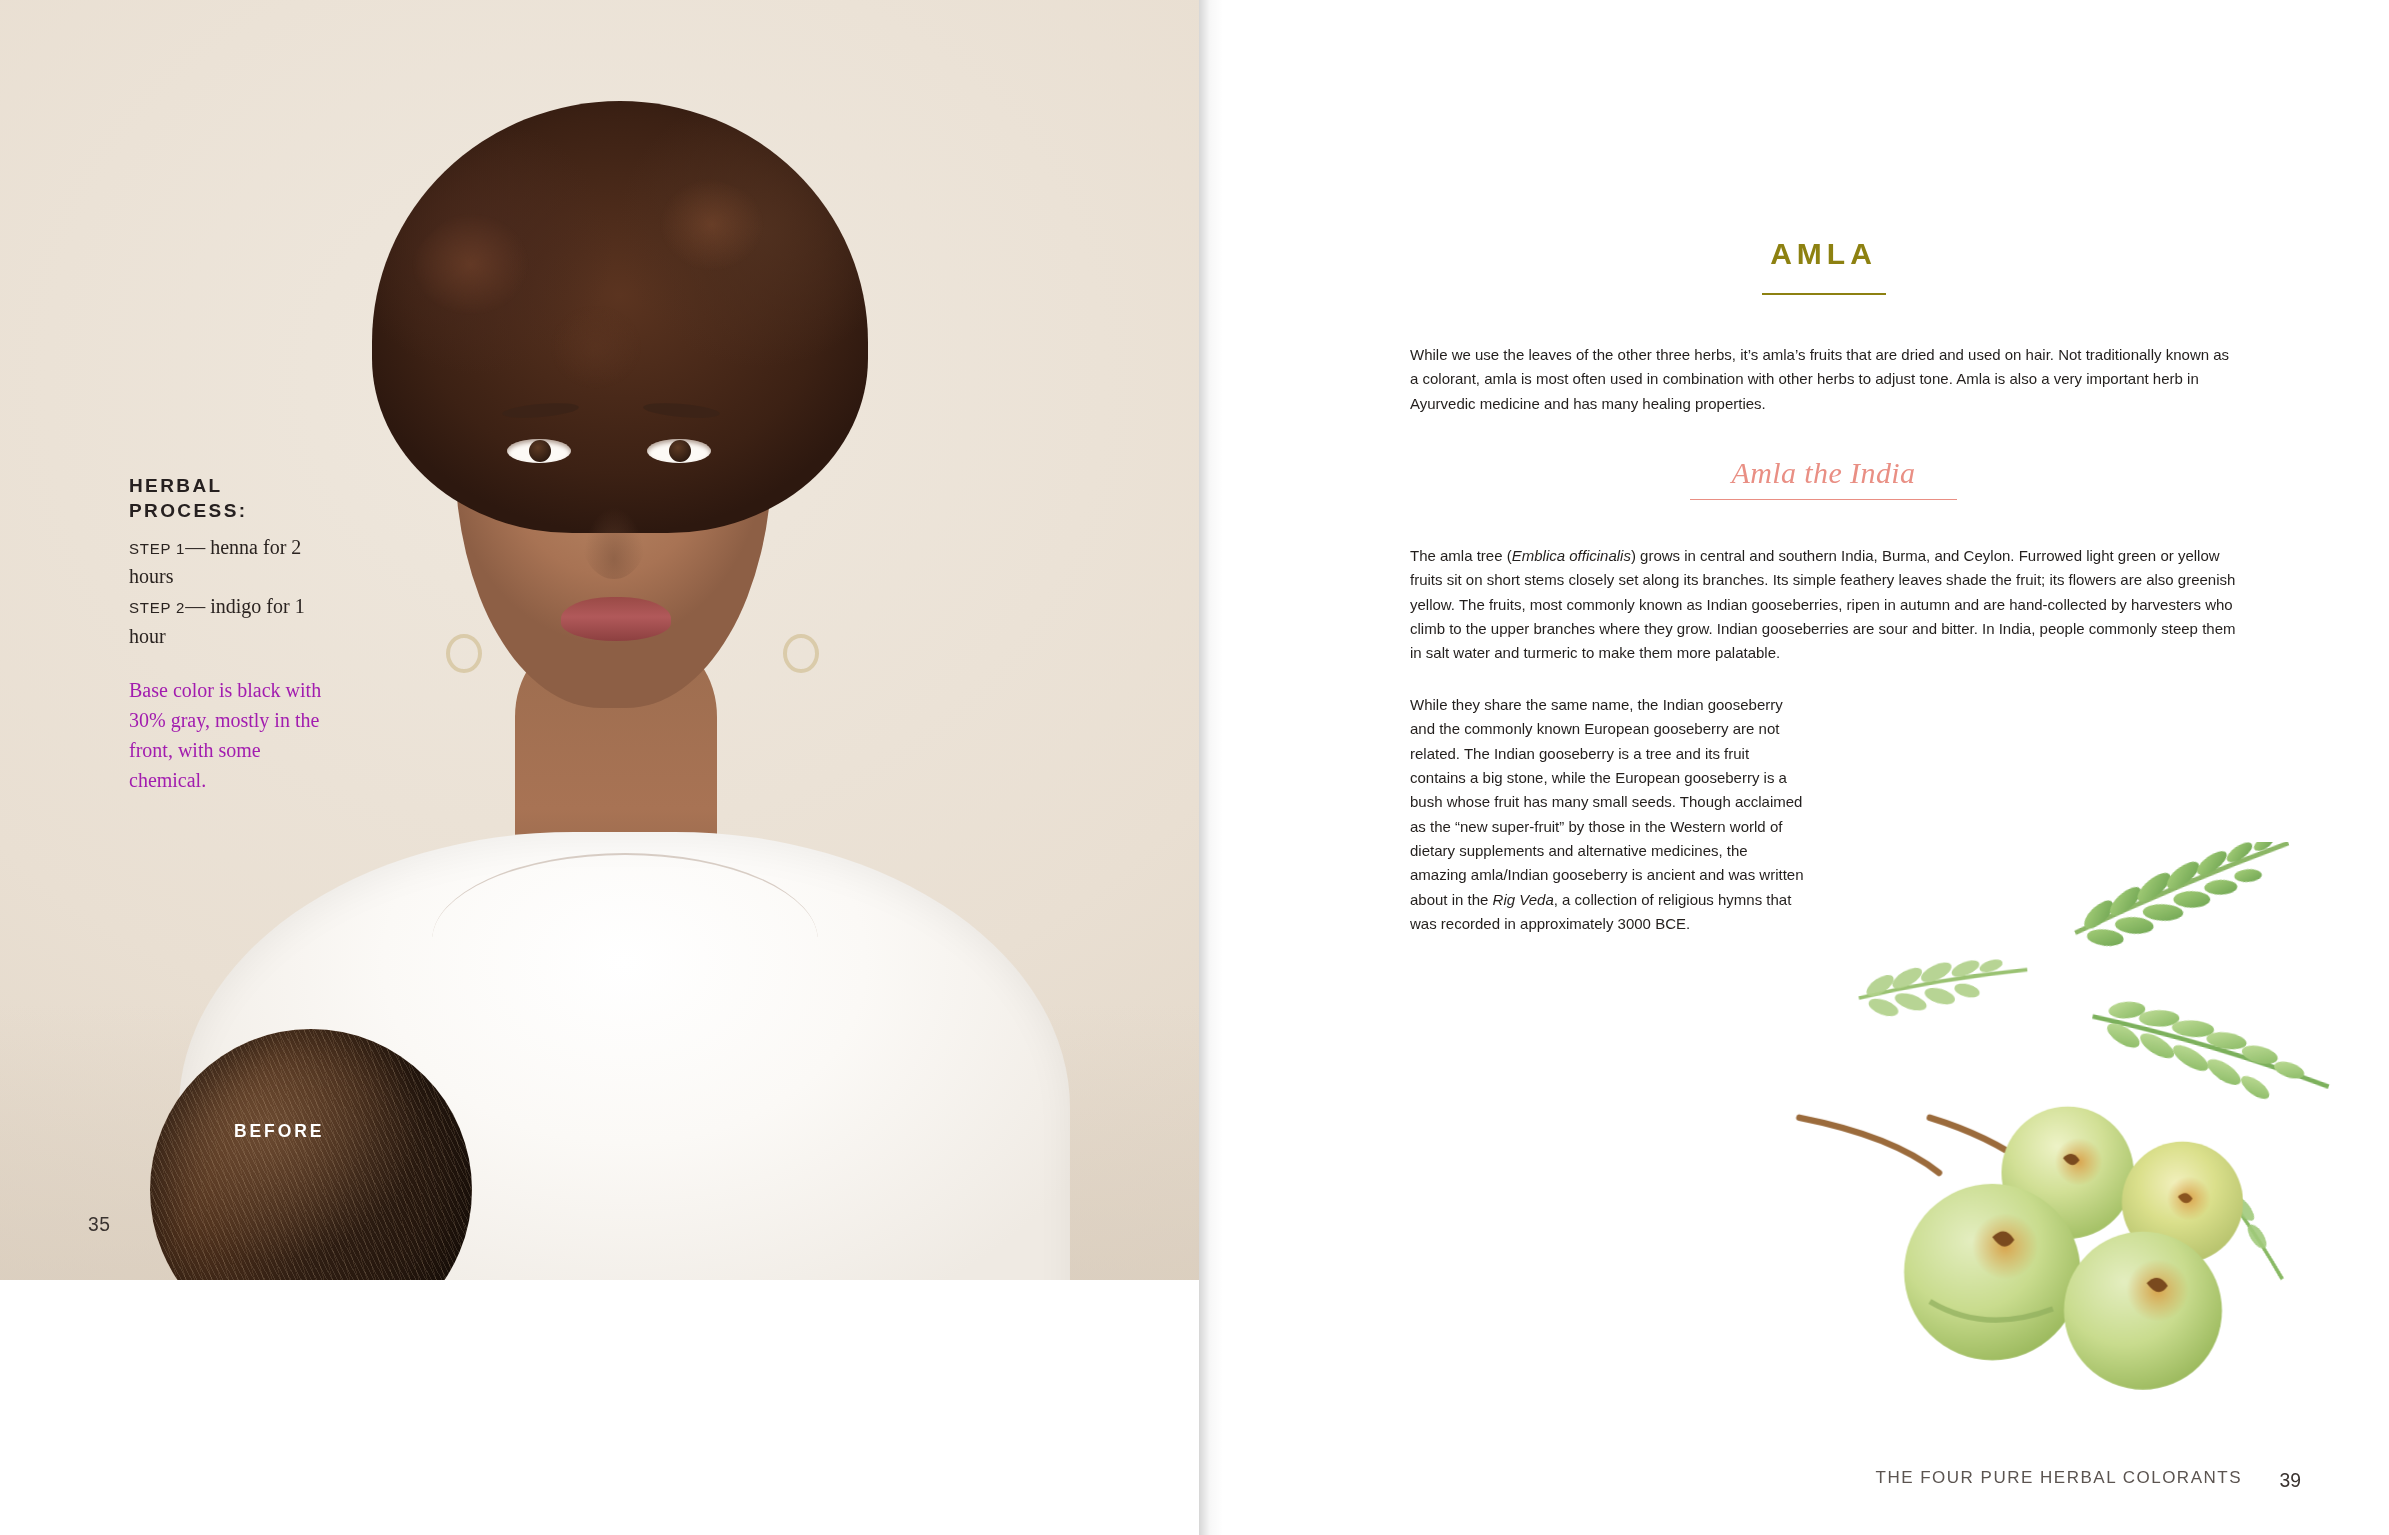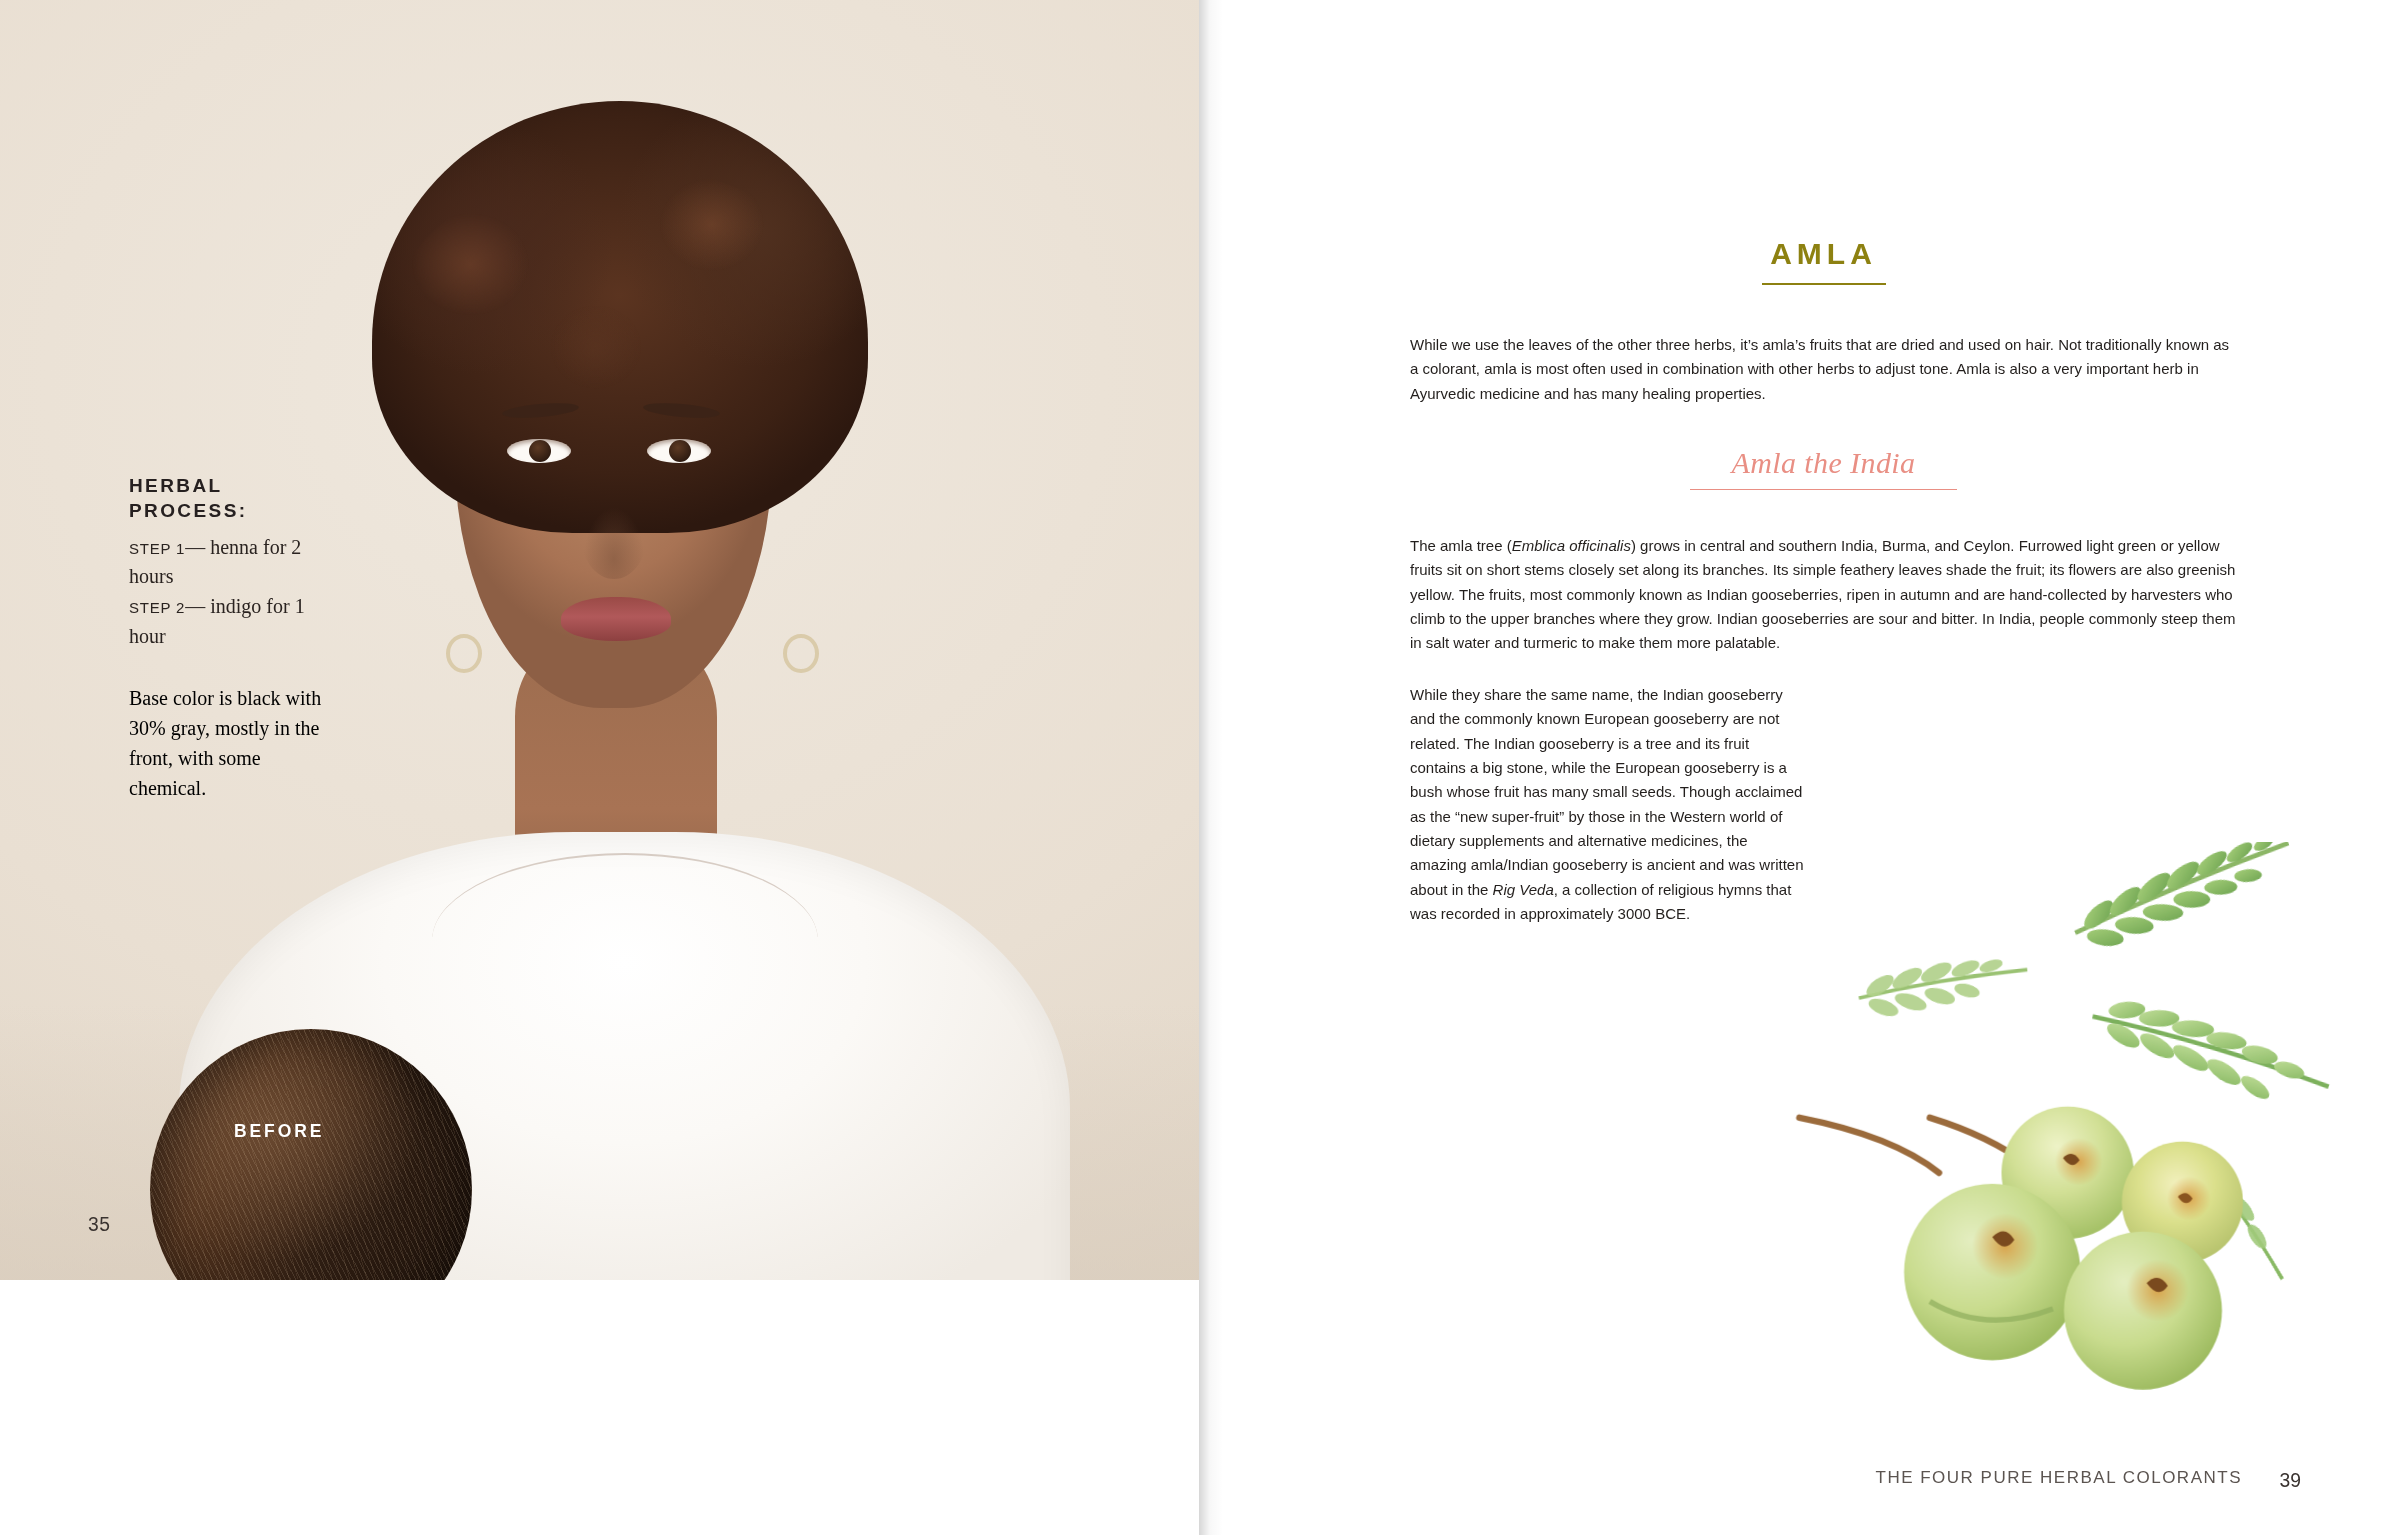--- a/index.html
+++ b/index.html
@@ -72,22 +72,22 @@
     font-family: "Liberation Sans", sans-serif;
     font-size: 15px;
     font-weight: 400;
     letter-spacing: 0.8px;
     text-transform: uppercase;
   }
   .caption-note {
     font-family: "Liberation Serif", serif;
     font-size: 20px;
     line-height: 1.5;
-    margin-top: 32px;
-    color: #000000;
+    margin-top: 24px;
+    color: #a21caf;
   }
 
   
   .portrait {
     position: absolute;
     left: 0; top: 0;
     width: 1199px; height: 1536px;
     z-index: 3;
   }
   .neck {
@@ -288,21 +288,21 @@
     top: 237px;
     width: 827px;
   }
   .amla-heading {
     text-align: center;
     font-family: "Liberation Sans", sans-serif;
     font-size: 30px;
     font-weight: 700;
     letter-spacing: 5px;
     color: #8d8111;
-    padding-bottom: 12px;
+    padding-bottom: 22px;
     border-bottom: 2.3px solid #8d8111;
     width: 124px;
     margin: 0 auto 48px auto;
   }
   .para {
     font-family: "Liberation Sans", sans-serif;
     font-size: 15px;
     line-height: 1.62;
     color: #231f1d;
     margin: 0 0 27.6px 0;

